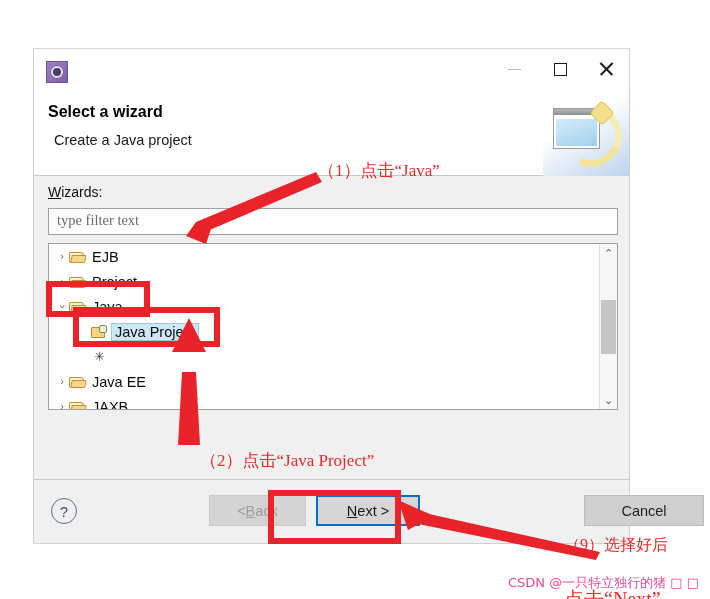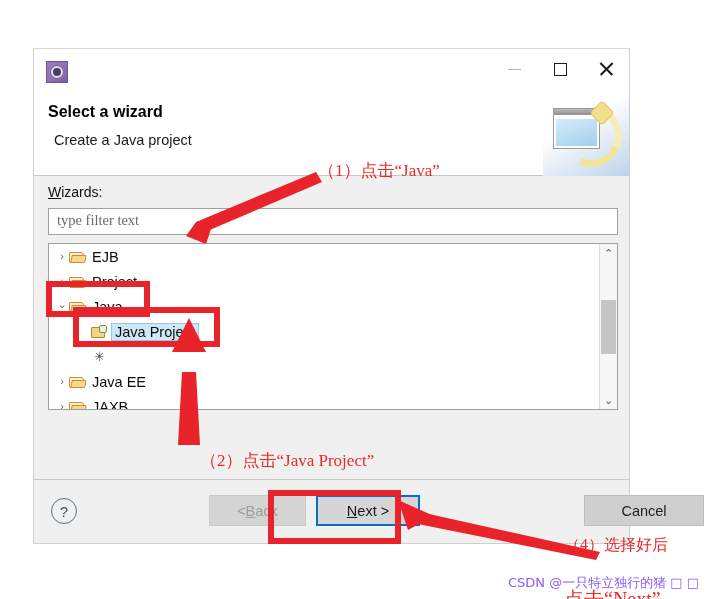--- a/index.html
+++ b/index.html
@@ -413,21 +413,21 @@
     width: 710px; height: 599px;
     pointer-events: none;
     overflow: visible;
   }
 
   
   #watermark {
     position: absolute;
     left: 508px; top: 574px;
     font-size: 13px;
-    color: #8b5cf6;
+    color: #ec4899;
     font-family: "DejaVu Sans", sans-serif;
     white-space: nowrap;
   }
 </style>
 </head>
 <body>
 
 <div id="dialog">
 
   <div id="titlebar">
@@ -537,16 +537,16 @@
 
   <polygon points="178,445 200,445 196,372 182,372" fill="#e8232a"></polygon>
   <polygon points="172,352 206,352 189,318" fill="#e8232a"></polygon>
 
   <polygon points="600,552 420,512 404,504 418,524 596,560" fill="#e8232a"></polygon>
   <polygon points="398,500 434,516 408,530" fill="#e8232a"></polygon>
 </svg>
 
 <div class="ann-text" id="ann1">（1）点击“Java”</div>
 <div class="ann-text" id="ann2">（2）点击“Java Project”</div>
-<div class="ann-text" id="ann3a">（4）选择好后</div>
+<div class="ann-text" id="ann3a">（9）选择好后</div>
 <div class="ann-text" id="ann3b">点击“Next”</div>
 
 <div id="watermark">CSDN @一只特立独行的猪 □ □</div>
 
 </body></html>

